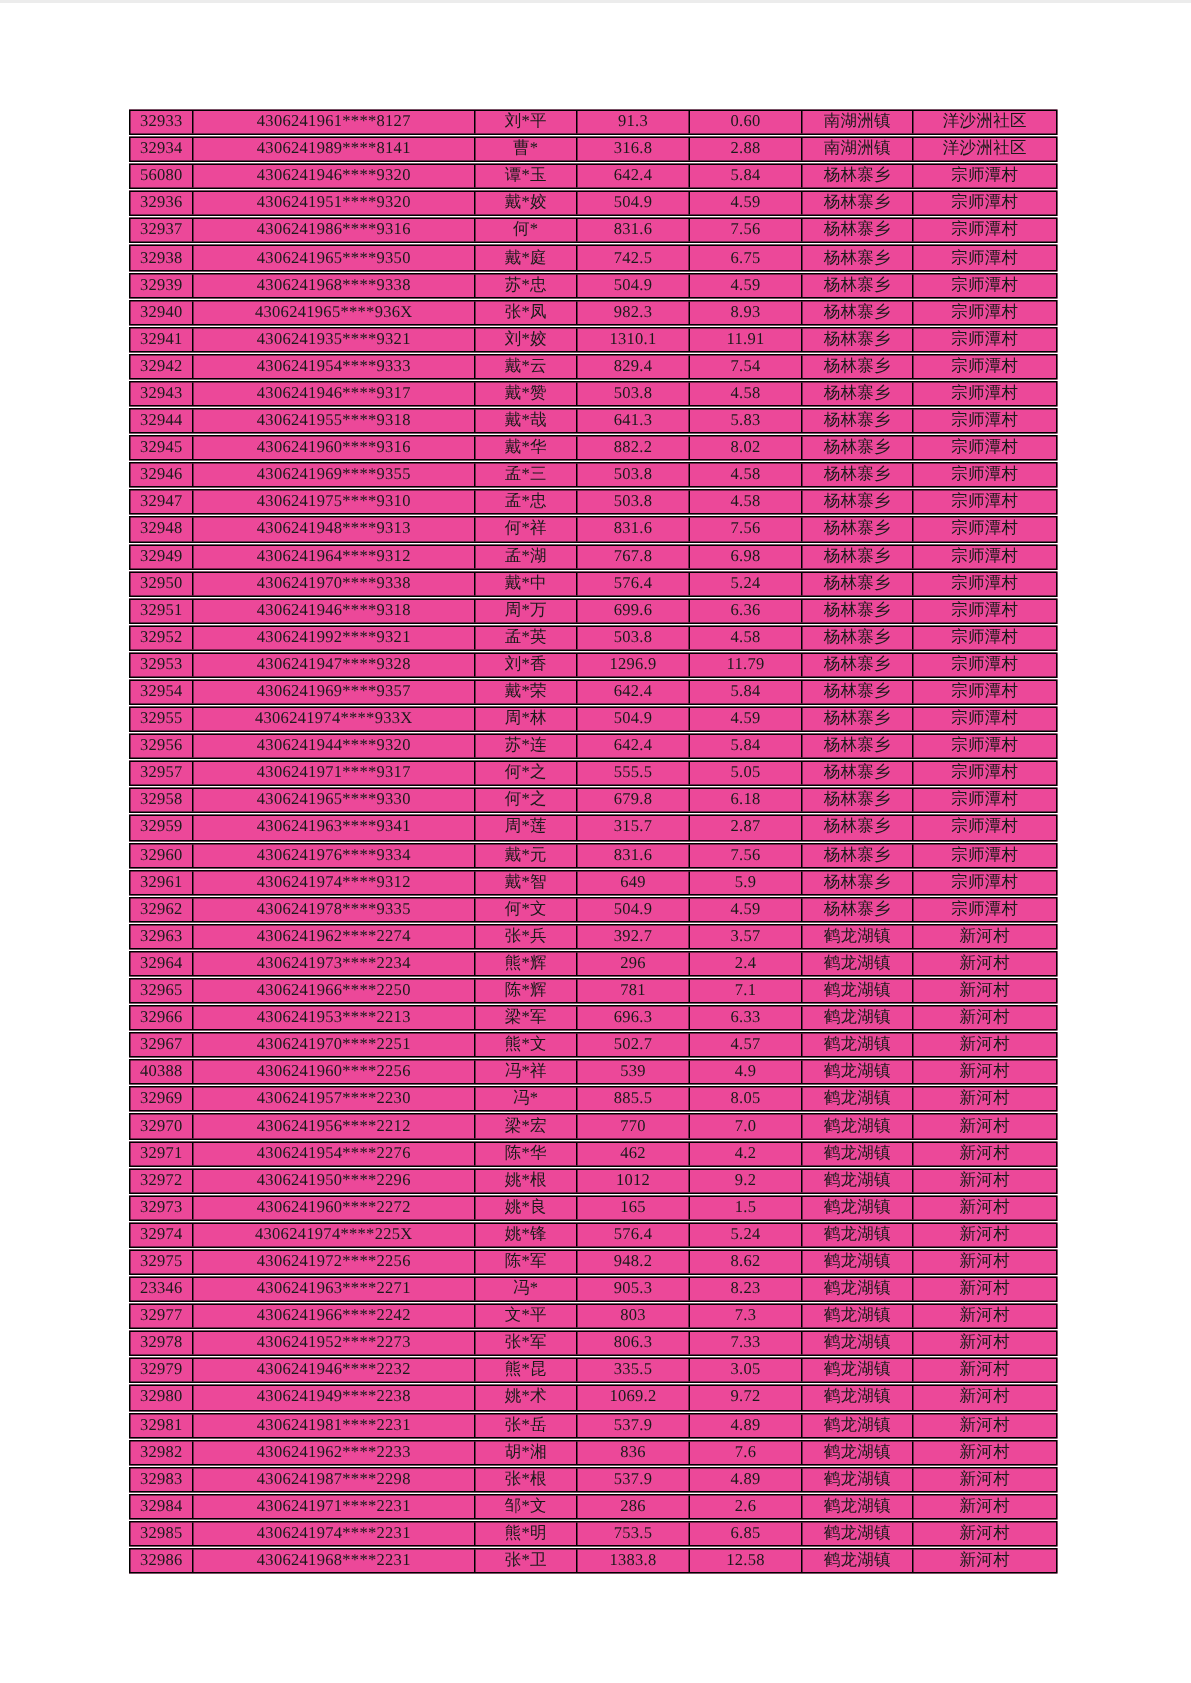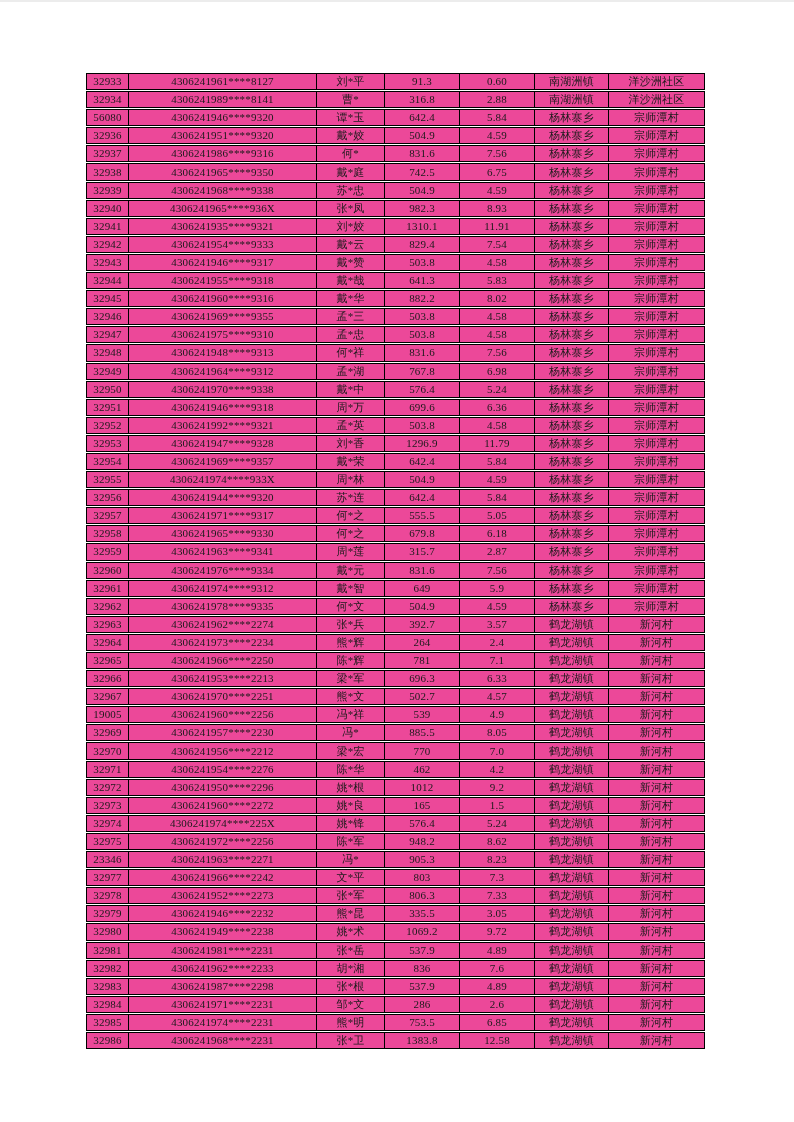--- a/index.html
+++ b/index.html
@@ -337,21 +337,21 @@
         <div class="cell c2">张*兵</div>
         <div class="cell c3">392.7</div>
         <div class="cell c4">3.57</div>
         <div class="cell c5">鹤龙湖镇</div>
         <div class="cell c6">新河村</div>
       </div>
       <div class="row">
         <div class="cell c0">32964</div>
         <div class="cell c1">4306241973****2234</div>
         <div class="cell c2">熊*辉</div>
-        <div class="cell c3">264</div>
+        <div class="cell c3">296</div>
         <div class="cell c4">2.4</div>
         <div class="cell c5">鹤龙湖镇</div>
         <div class="cell c6">新河村</div>
       </div>
       <div class="row">
         <div class="cell c0">32965</div>
         <div class="cell c1">4306241966****2250</div>
         <div class="cell c2">陈*辉</div>
         <div class="cell c3">781</div>
         <div class="cell c4">7.1</div>
@@ -370,21 +370,21 @@
       <div class="row">
         <div class="cell c0">32967</div>
         <div class="cell c1">4306241970****2251</div>
         <div class="cell c2">熊*文</div>
         <div class="cell c3">502.7</div>
         <div class="cell c4">4.57</div>
         <div class="cell c5">鹤龙湖镇</div>
         <div class="cell c6">新河村</div>
       </div>
       <div class="row">
-        <div class="cell c0">19005</div>
+        <div class="cell c0">40388</div>
         <div class="cell c1">4306241960****2256</div>
         <div class="cell c2">冯*祥</div>
         <div class="cell c3">539</div>
         <div class="cell c4">4.9</div>
         <div class="cell c5">鹤龙湖镇</div>
         <div class="cell c6">新河村</div>
       </div>
       <div class="row">
         <div class="cell c0">32969</div>
         <div class="cell c1">4306241957****2230</div>

